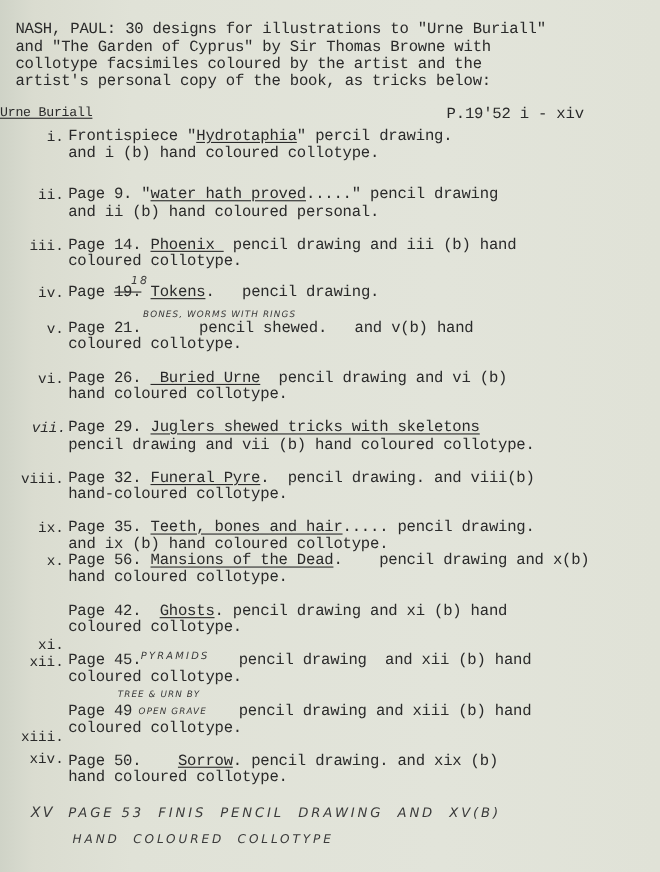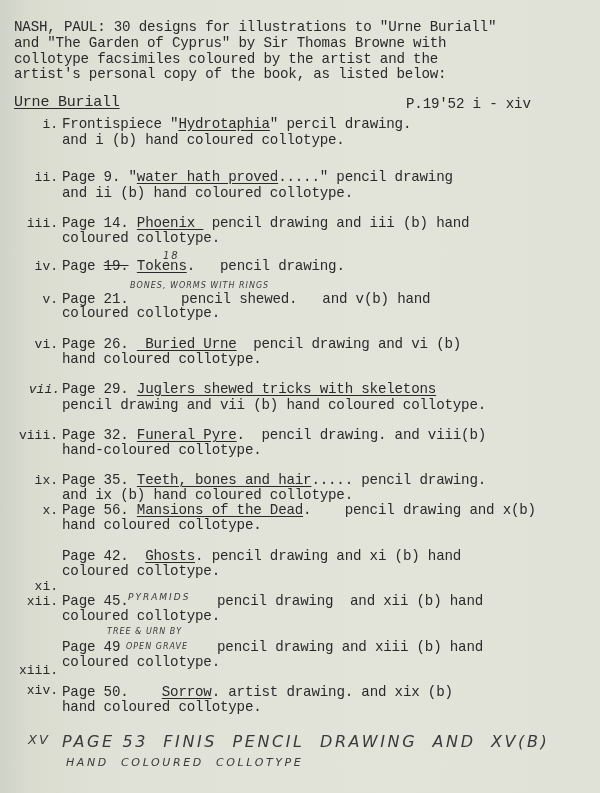--- a/index.html
+++ b/index.html
@@ -19,47 +19,47 @@
     .num { position:absolute; white-space:pre; font-size:13px; line-height:15px; text-align:right; width:52px; }
   </style>
 </head>
 <body>
 
 <div class="page">
 
   <div class="t" style="left:14px; top:20px;">NASH, PAUL: 30 designs for illustrations to "Urne Buriall"</div>
   <div class="t" style="left:14px; top:36px;">and "The Garden of Cyprus" by Sir Thomas Browne with</div>
   <div class="t" style="left:14px; top:52px;">collotype facsimiles coloured by the artist and the</div>
-  <div class="t" style="left:14px; top:67px;">artist's personal copy of the book, as listed below:</div>
+  <div class="t" style="left:14px; top:67px;">artist's personal copy of the book, as tricks below:</div>
 
-  <div class="t u" style="left:14px; top:95px; font-size:15px;">Urne Buriall</div>
+  <div class="t u" style="left:0; top:95px; font-size:12px;">Urne Buriall</div>
   <div class="t" style="left:406px; top:97px;">P.19'52 i - xiv</div>
 
   <div>
     <div class="num" style="left:6px; top:117px;">i.</div>
     <div class="t" style="left:62px; top:117px;"><span>Frontispiece "</span><span class="u">Hydrotaphia</span><span>" percil drawing.</span></div>
     <div class="t" style="left:62px; top:133px;">and i (b) hand coloured collotype.</div>
   </div>
 
   <div>
     <div class="num" style="left:6px; top:170px;">ii.</div>
     <div class="t" style="left:62px; top:170px;"><span>Page 9. "</span><span class="u">water hath proved</span><span>....." pencil drawing</span></div>
-    <div class="t" style="left:62px; top:186px;">and ii (b) hand coloured collotype.</div>
+    <div class="t" style="left:62px; top:186px;">and ii (b) hand coloured personal.</div>
   </div>
 
   <div>
     <div class="num" style="left:6px; top:216px;">iii.</div>
     <div class="t" style="left:62px; top:216px;"><span>Page 14. </span><span class="u">Phoenix </span><span> pencil drawing and iii (b) hand</span></div>
     <div class="t" style="left:62px; top:231px;">coloured collotype.</div>
   </div>
 
   <div>
     <div class="num" style="left:6px; top:259px;">iv.</div>
     <div class="t" style="left:62px; top:259px;"><span>Page </span><span class="strike">19.</span> <span class="u">Tokens</span><span>.   pencil drawing.</span></div>
-    <div class="hand" style="left:119px; top:250px; font-size:10px;margin-left:44px;">18</div>
+    <div class="hand" style="left:119px; top:250px; font-size:10px;">18</div>
   </div>
 
   <div>
     <div class="num" style="left:6px; top:292px;">v.</div>
     <div class="t" style="left:62px; top:292px;">Page 21.</div>
     <div class="hand handsm" style="left:130px; top:281px;">BONES, WORMS WITH RINGS</div>
     <div class="t" style="left:181px; top:292px;">pencil shewed.   and v(b) hand</div>
     <div class="t" style="left:62px; top:306px;">coloured collotype.</div>
   </div>
 
@@ -111,23 +111,23 @@
     <div class="num" style="left:6px; top:663px;">xiii.</div>
     <div class="t" style="left:62px; top:640px;">Page 49</div>
     <div class="hand handsm" style="left:107px; top:627px;">TREE &amp; URN BY</div>
     <div class="hand handsm" style="left:126px; top:642px;">OPEN GRAVE</div>
     <div class="t" style="left:217px; top:640px;">pencil drawing and xiii (b) hand</div>
     <div class="t" style="left:62px; top:655px;">coloured collotype.</div>
   </div>
 
   <div>
     <div class="num" style="left:6px; top:683px;">xiv.</div>
-    <div class="t" style="left:62px; top:685px;"><span>Page 50.    </span><span class="u">Sorrow</span><span>. artist drawing. and xix (b)</span></div>
+    <div class="t" style="left:62px; top:685px;"><span>Page 50.    </span><span class="u">Sorrow</span><span>. pencil drawing. and xix (b)</span></div>
     <div class="t" style="left:62px; top:700px;">hand coloured collotype.</div>
   </div>
 
   <div>
     <div class="hand" style="left:28px; top:732px; font-size:13px;">XV</div>
-    <div class="hand" style="left:62px; top:732px; font-size:16px; letter-spacing:2.6px;">PAGE 53  FINIS  PENCIL  DRAWING  AND  XV(B)</div>
+    <div class="hand" style="left:62px; top:732px; font-size:12px; letter-spacing:2.6px;">PAGE 53  FINIS  PENCIL  DRAWING  AND  XV(B)</div>
     <div class="hand" style="left:66px; top:756px; font-size:11px; letter-spacing:2.6px;">HAND  COLOURED  COLLOTYPE</div>
   </div>
 
 </div>
 
 </body></html>

